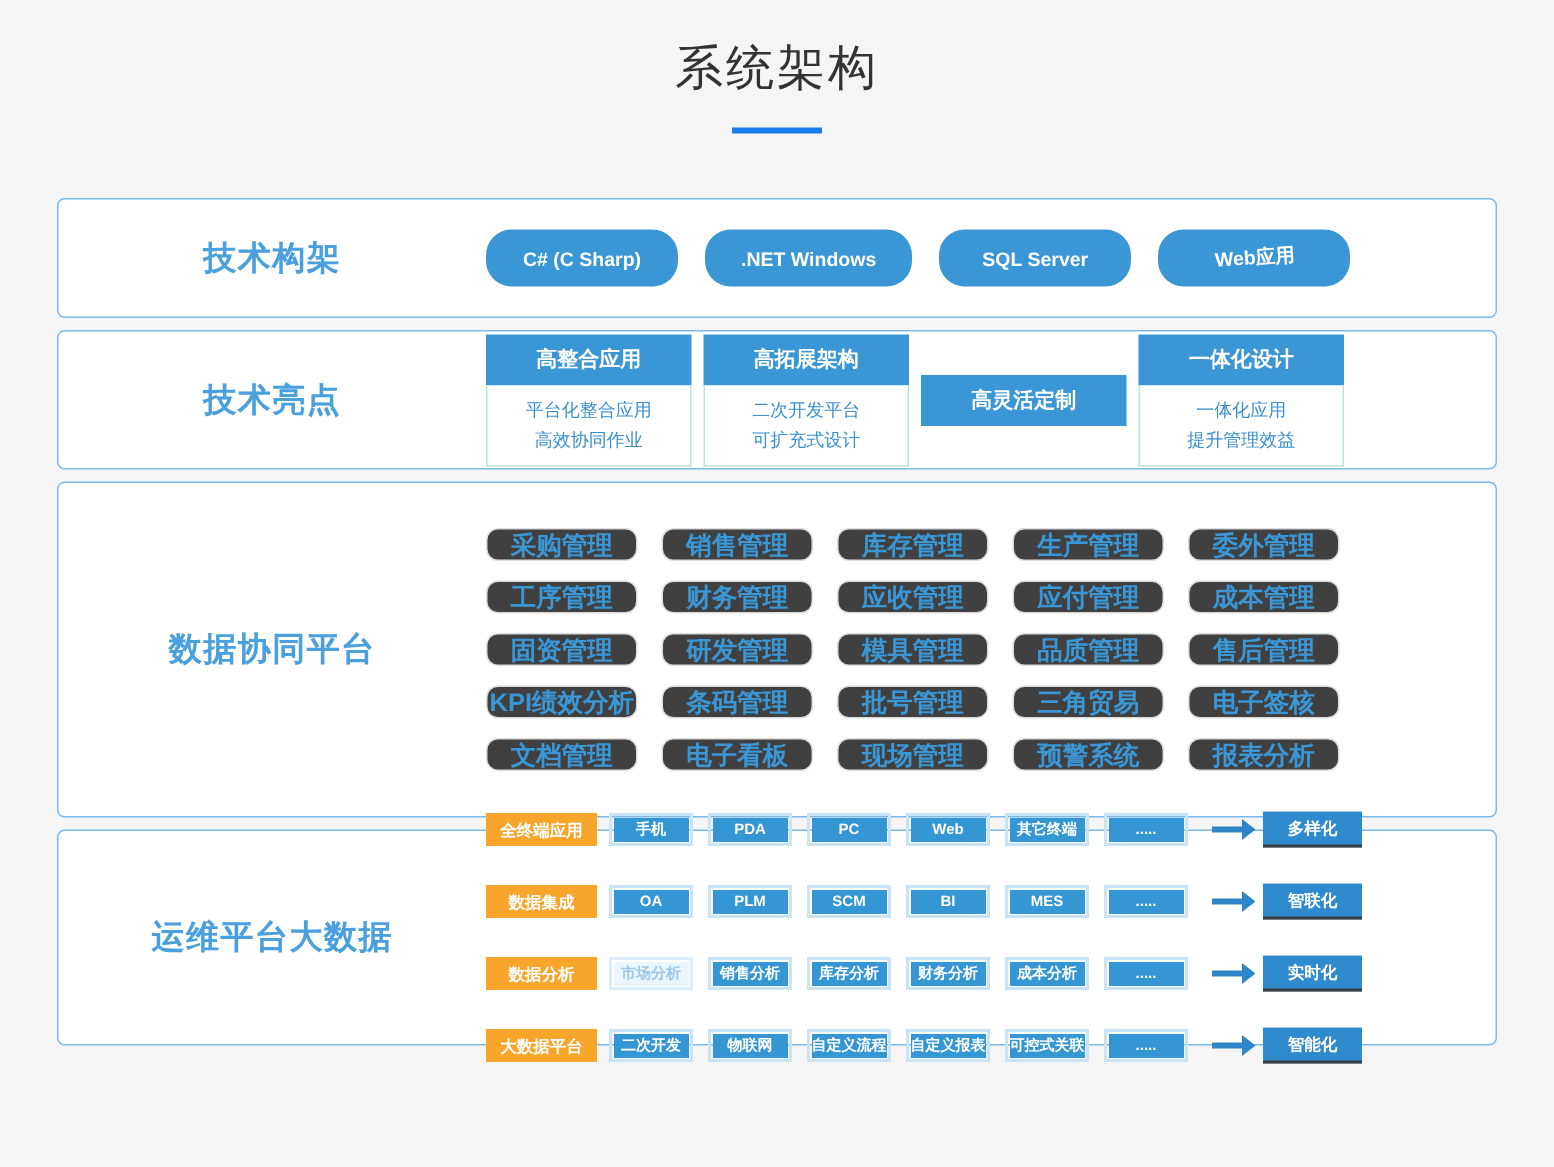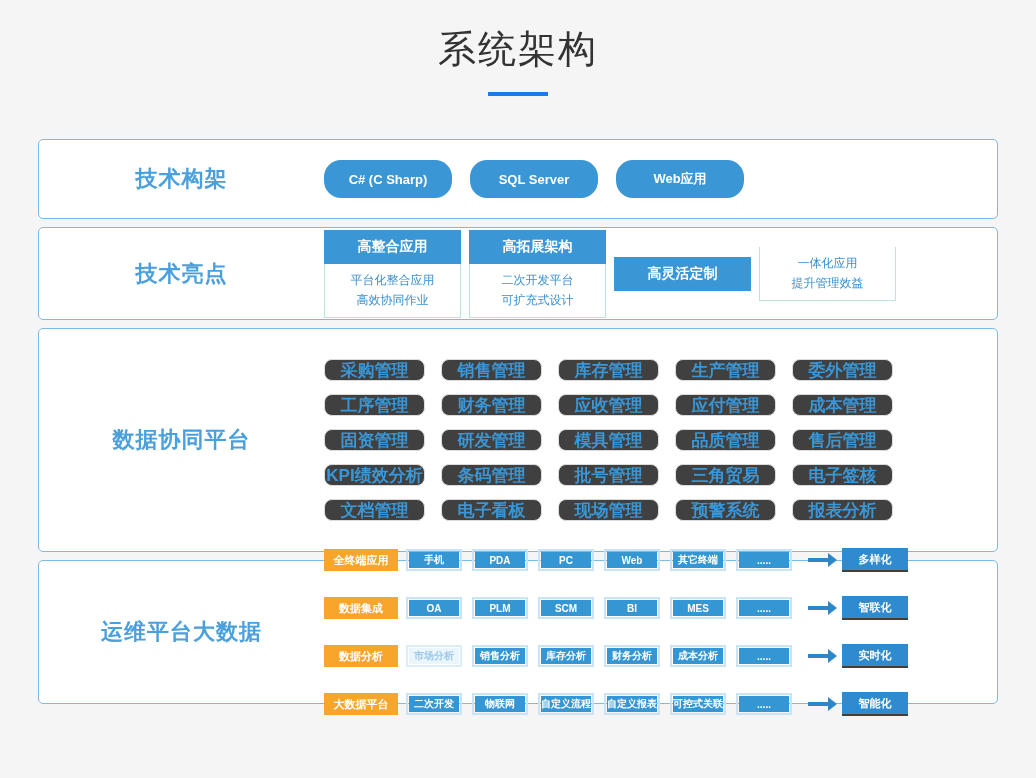--- a/index.html
+++ b/index.html
@@ -1,21 +1,21 @@
 <!DOCTYPE html>
 <html><head>
 <meta charset="utf-8">
 <style>
   * { margin:0; padding:0; box-sizing:border-box; }
   html,body { width:1036px; height:778px; overflow:hidden; }
   body { background:#f5f5f5; font-family:"Liberation Sans","DejaVu Sans",sans-serif; }
 
   
   .hero { text-align:center; padding-top:24px; }
-  .hero h1 { font-size:38px; font-weight:500; color:#333; letter-spacing:2px; }
+  .hero h1 { font-size:32px; font-weight:500; color:#333; letter-spacing:2px; }
   .underline { width:60px; height:4px; background:#1a7ce8; margin:17px auto 0; }
   .subtitle { margin-top:27px; font-size:15px; color:#666; letter-spacing:0.5px; }
 
   
   .wrap { margin:43px 38px 0; }
   .panel { background:#fff; border:1px solid #7db9e8; border-radius:5px; margin-bottom:8px;
            display:flex; align-items:center; }
   .sec-label { width:285px; flex:0 0 285px; text-align:center; font-size:22px; font-weight:bold;
                color:#4aa0dd; letter-spacing:1px; }
 
@@ -70,20 +70,23 @@
 
 <div class="wrap">
 
   <div class="panel p1">
     <div class="sec-label">技术构架</div>
     <div class="btns1">
         <div class="btn1">
           <span>C# (C Sharp)</span>
         </div>
         <div class="btn1">
+          <span>.NET Windows</span>
+        </div>
+        <div class="btn1">
           <span>SQL Server</span>
         </div>
         <div class="btn1">
           <span>Web应用</span>
         </div>
       </div>
   </div>
 
   <div class="panel p2">
     <div class="sec-label">技术亮点</div>
@@ -99,20 +102,21 @@
           <div class="hl-head">高拓展架构</div>
           <div class="hl-body">
             <p>二次开发平台</p>
             <p>可扩充式设计</p>
           </div>
         </div>
         <div class="hl-card">
           <div class="hl-head">高灵活定制</div>
         </div>
         <div class="hl-card">
+          <div class="hl-head">一体化设计</div>
           <div class="hl-body">
             <p>一体化应用</p>
             <p>提升管理效益</p>
           </div>
         </div>
       </div>
   </div>
 
   <div class="panel p3">
     <div class="sec-label">数据协同平台</div>

